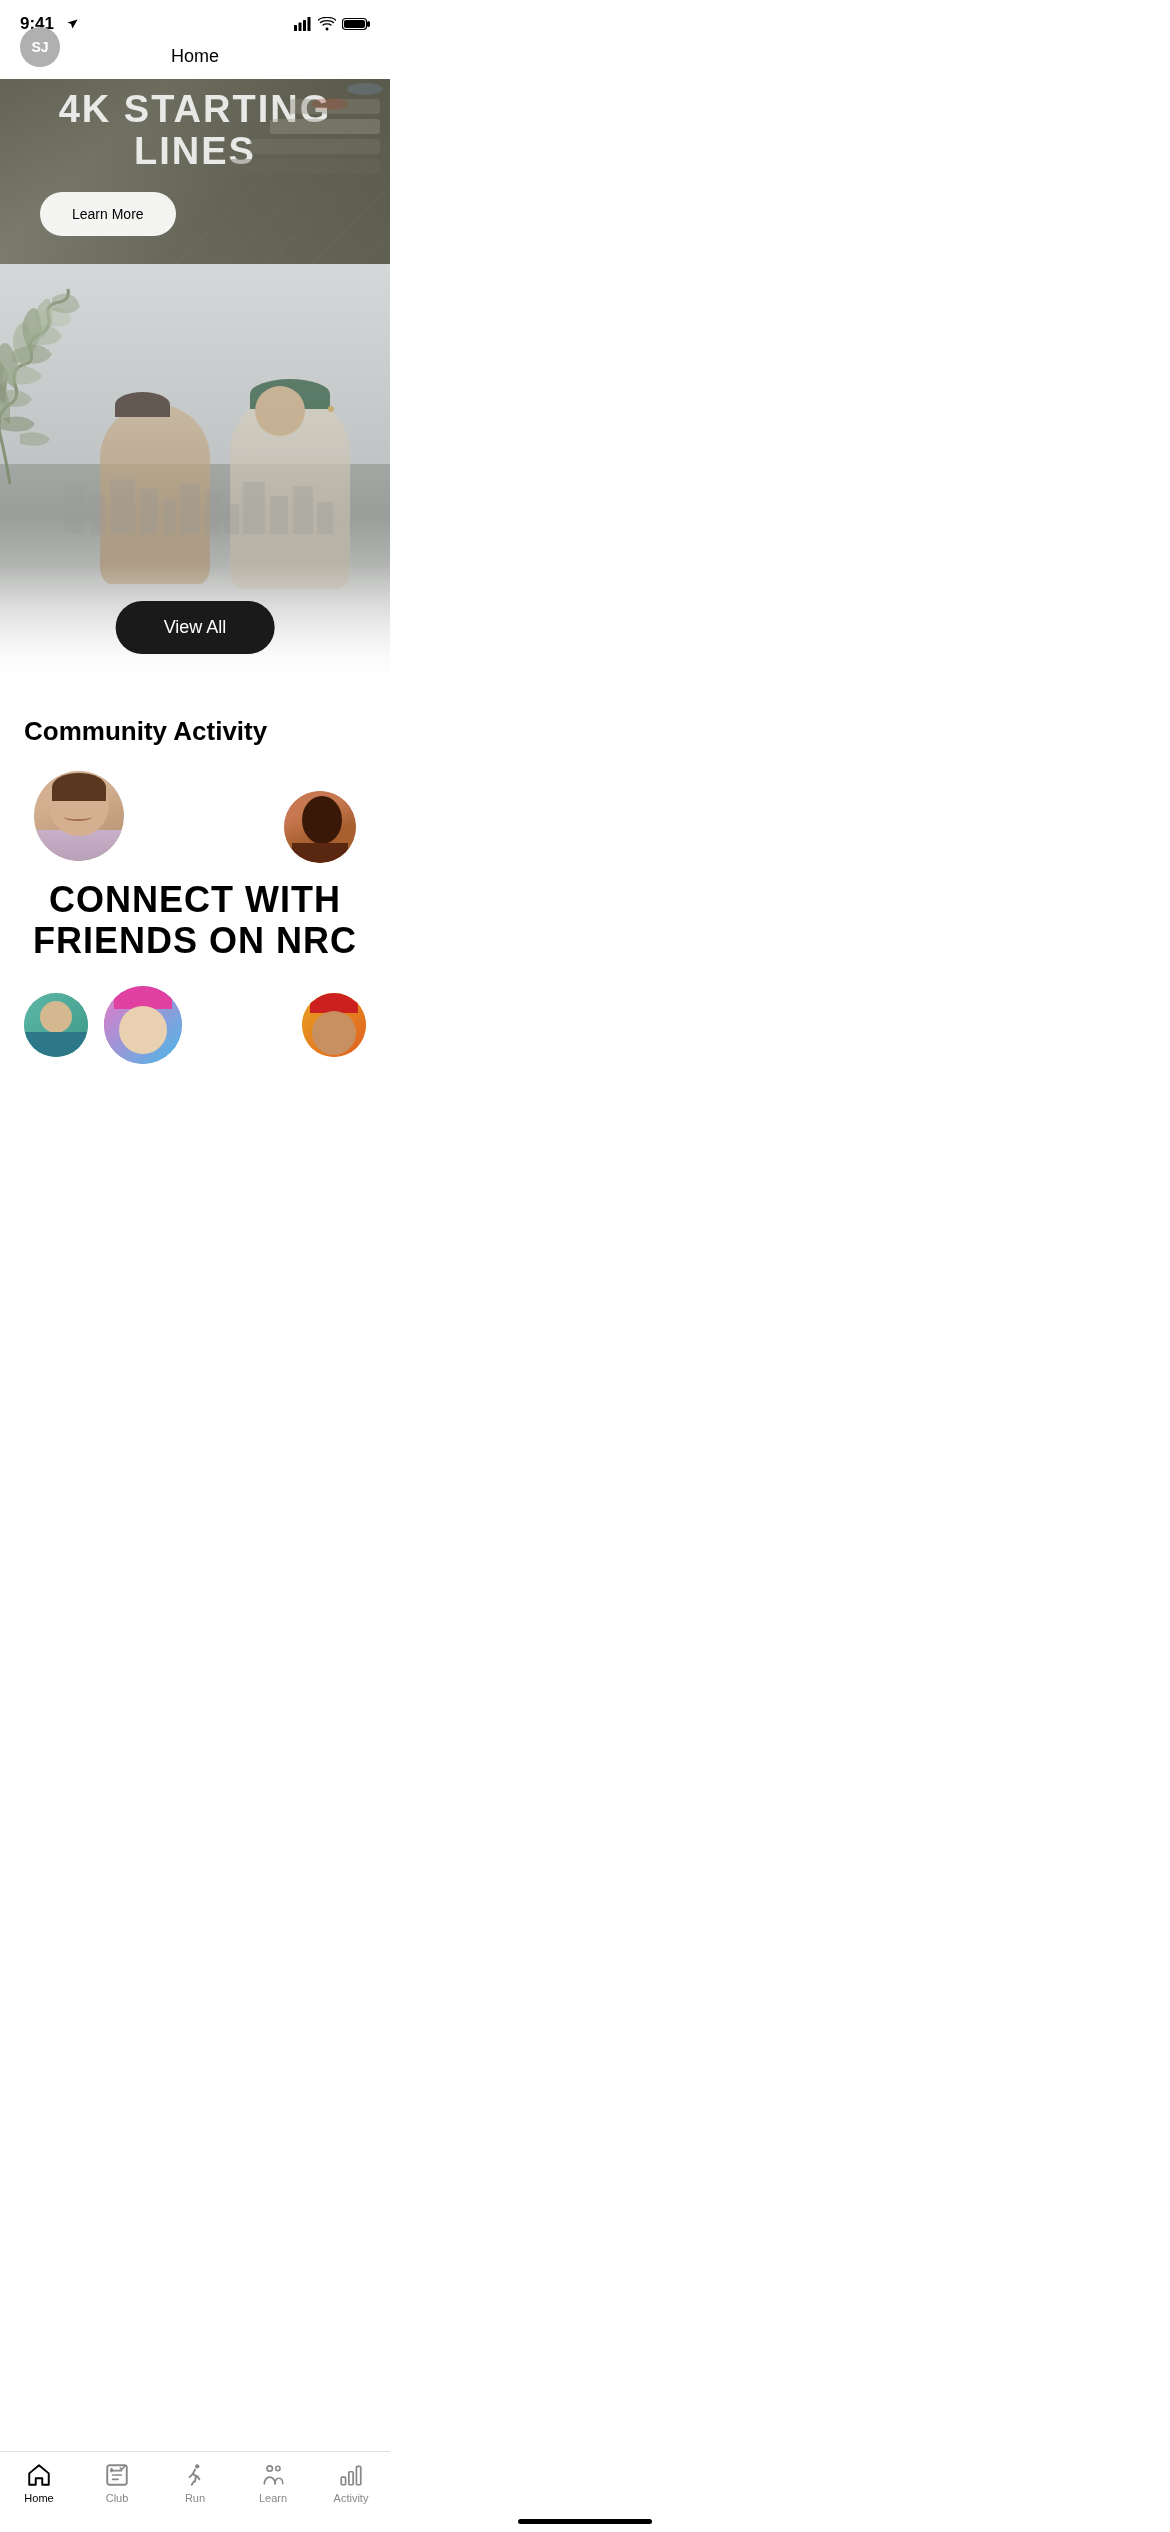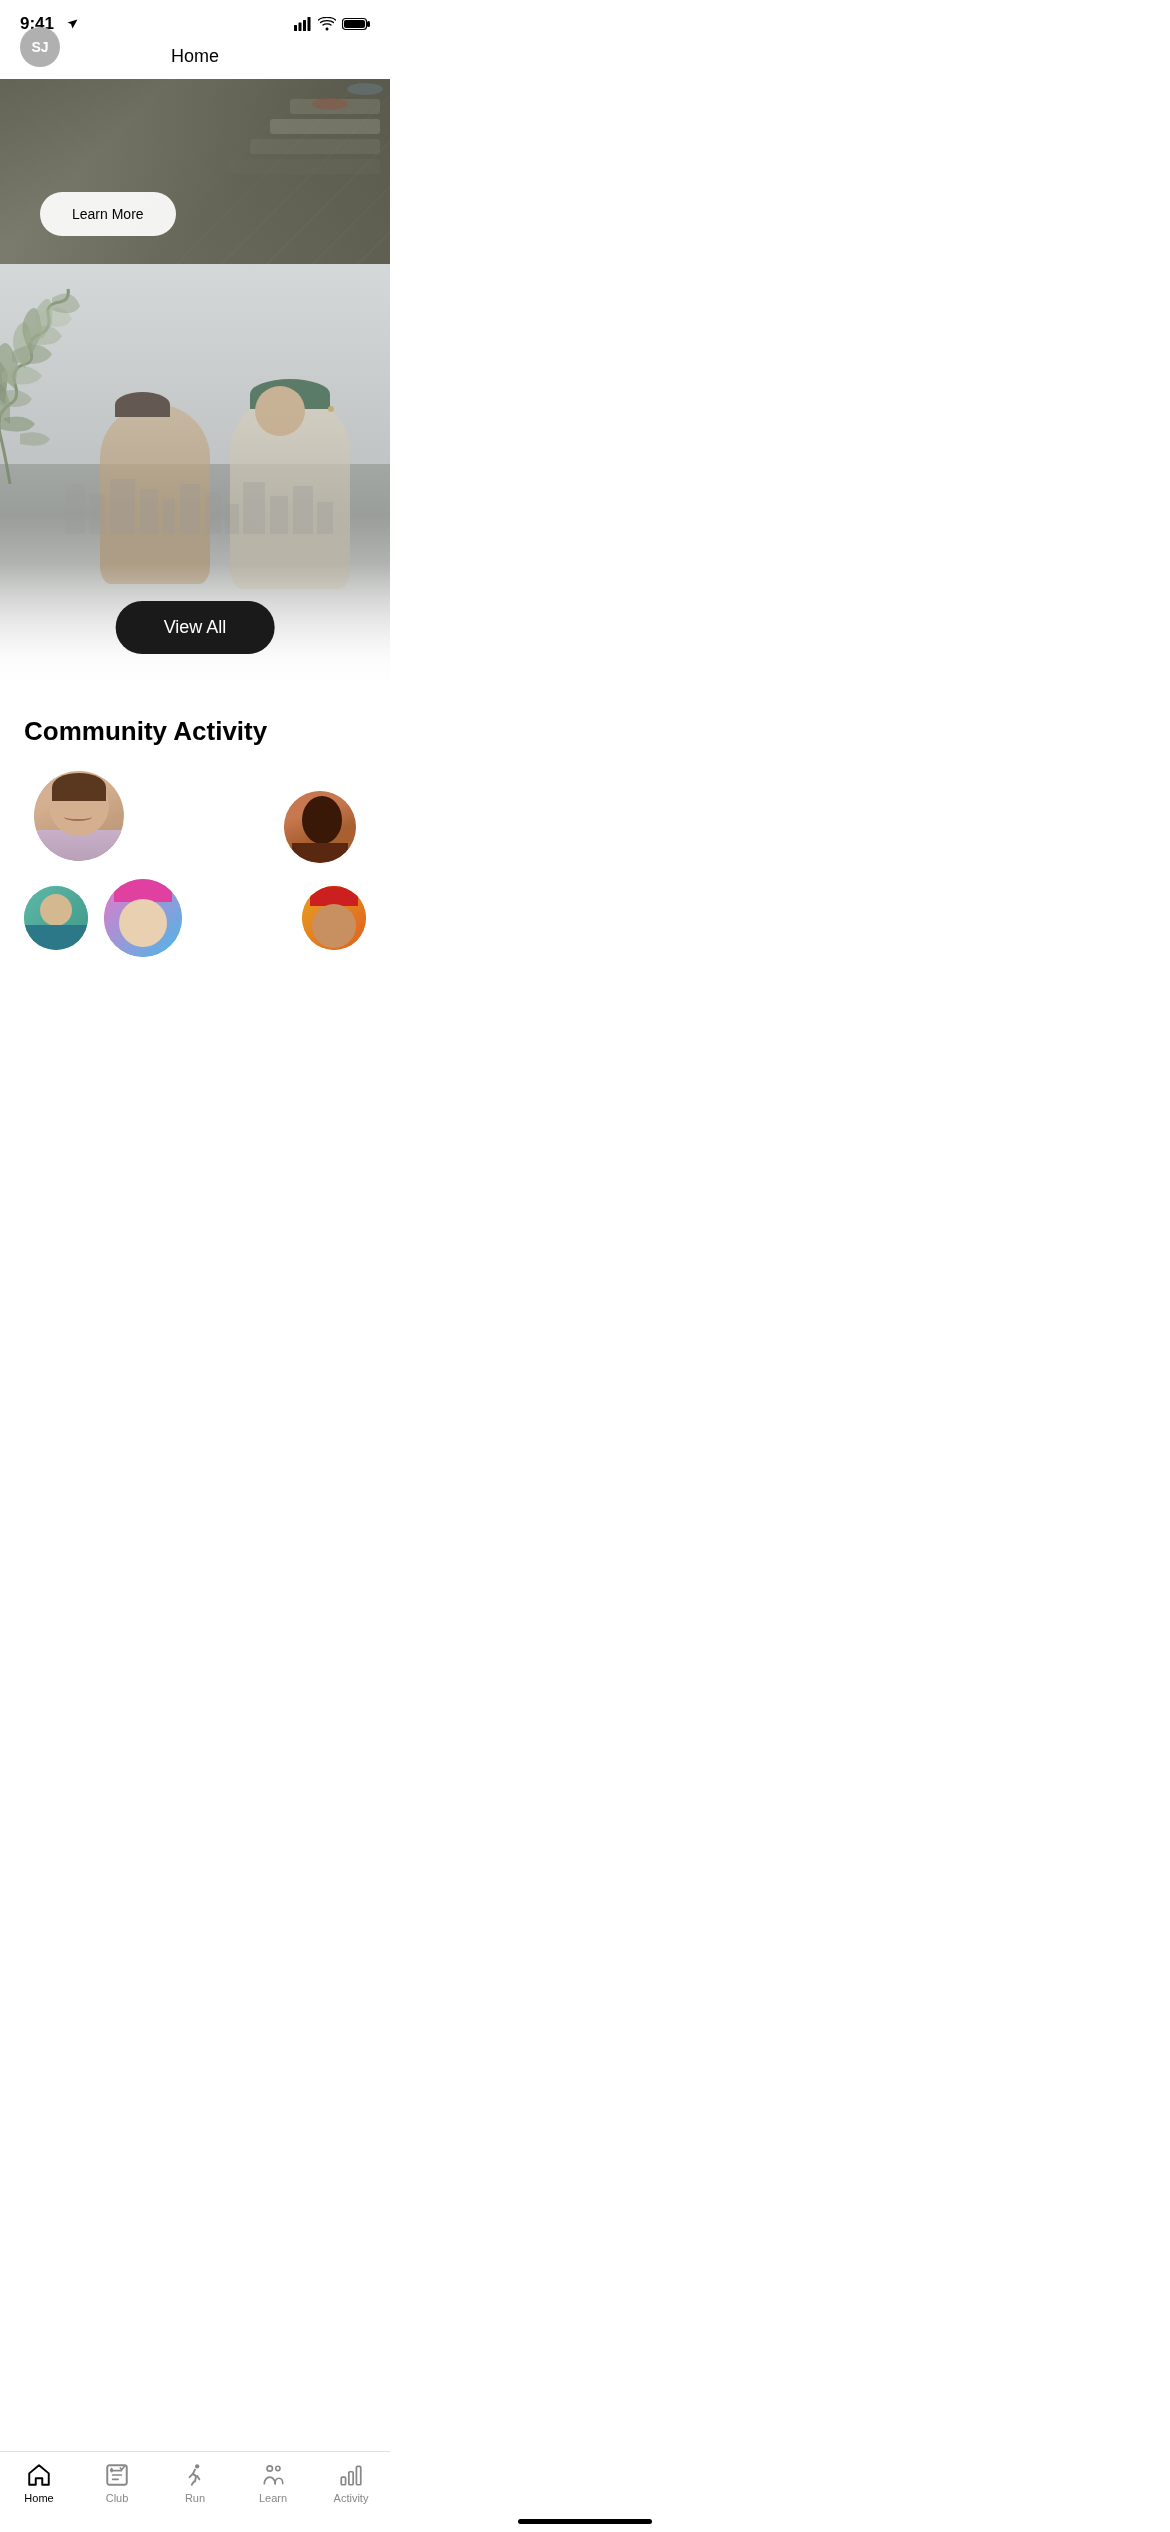--- a/index.html
+++ b/index.html
@@ -399,20 +399,21 @@
   </div>
   <span class="header-title">Home</span>
 </div>
 
 <div class="hero-banner">
 
   <div class="hero-lines"></div>
 
   <div class="hero-banner-bg"></div>
 
+  <div class="hero-text">4K STARTING<br>LINES</div>
 
   <svg style="position:absolute;top:0;right:0;width:180px;height:120px;opacity:0.4;" viewBox="0 0 180 120">
     <rect x="80" y="20" width="90" height="15" rx="3" fill="#8a8a7a"></rect>
     <rect x="60" y="40" width="110" height="15" rx="3" fill="#9a9a8a"></rect>
     <rect x="40" y="60" width="130" height="15" rx="3" fill="#7a7a6a"></rect>
     <rect x="20" y="80" width="150" height="15" rx="3" fill="#6a6a5a"></rect>
 
     <ellipse cx="120" cy="25" rx="18" ry="6" fill="rgba(200,80,50,0.6)"></ellipse>
     <ellipse cx="155" cy="10" rx="18" ry="6" fill="rgba(120,160,200,0.6)"></ellipse>
   </svg>
@@ -498,20 +499,21 @@
     <div class="community-avatar-medium">
 
       <div style="width:100%;height:100%;background:linear-gradient(160deg,#c87850 30%,#a86030 60%);border-radius:50%;position:relative;overflow:hidden;">
 
         <div style="position:absolute;top:5px;left:18px;width:40px;height:48px;background:#3a1808;border-radius:50%;"></div>
         <div style="position:absolute;top:52px;left:8px;right:8px;height:30px;background:#5a2810;border-radius:0 0 50% 50%;"></div>
       </div>
     </div>
   </div>
 
+  <h1 class="connect-headline">CONNECT WITH FRIENDS ON NRC</h1>
 
   <div class="community-avatars-bottom">
     <div class="avatar-sm-1">
 
       <div style="width:100%;height:100%;border-radius:50%;background:linear-gradient(135deg,#5db8a8,#3d9888);position:relative;overflow:hidden;">
         <div style="position:absolute;top:8px;left:16px;width:32px;height:32px;background:#d4b890;border-radius:50%;"></div>
         <div style="position:absolute;bottom:0;left:0;right:0;height:25px;background:#2d7888;border-radius:0 0 50% 50%;"></div>
       </div>
     </div>
 

